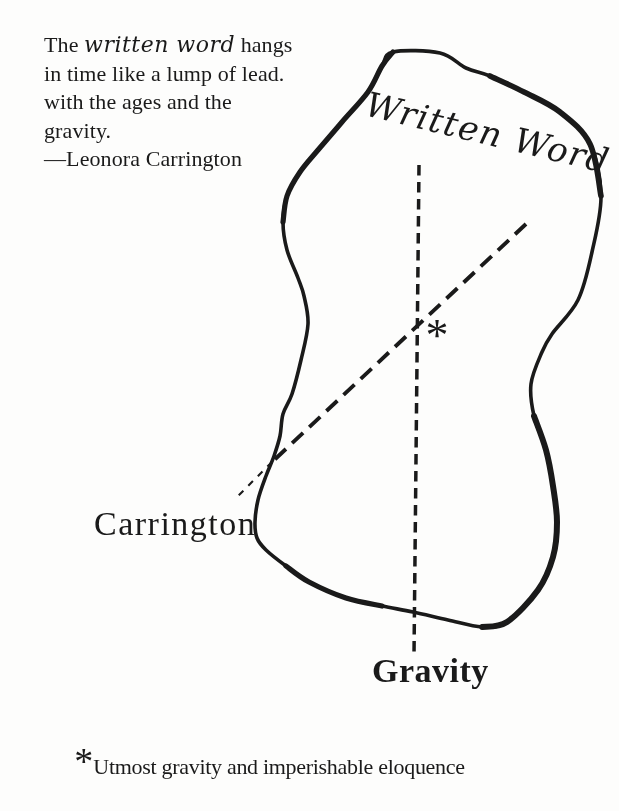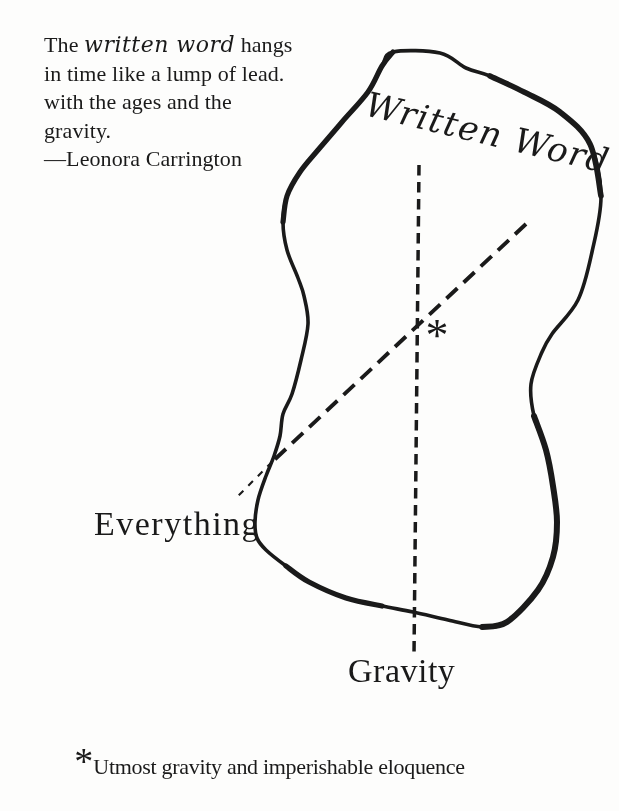--- a/index.html
+++ b/index.html
@@ -31,21 +31,21 @@
     position:absolute; left:371px; top:84px;
     font-family:"DejaVu Serif", serif; font-style:italic;
     font-size:34px; letter-spacing:1.5px;
     transform:rotate(13.5deg); transform-origin:left top;
     white-space:nowrap;
   }
 
   
   .axis-label { position:absolute; white-space:nowrap; font-size:34px; }
   .axis-label.eloquence { left:94px;  top:505px; letter-spacing:1.5px; }
-  .axis-label.gravity   { left:348px; top:652px; letter-spacing:0.5px; }
+  .axis-label.gravity   { left:372px; top:652px; letter-spacing:0.5px;font-weight:bold; }
 
   
   .footnote {
     position:absolute; left:0; top:744px; width:539px;
     text-align:center; line-height:34px; white-space:nowrap;
   }
   .fn-star { font-size:38px; }
   .fn-text { font-size:22px; letter-spacing:-0.3px; }
 </style>
 </head>
@@ -72,19 +72,19 @@
     <line x1="419" y1="165" x2="414" y2="655" stroke="var(--ink)" stroke-width="3.5" stroke-dasharray="10.5 6.5"></line>
 
     <line x1="526" y1="224" x2="272" y2="462" stroke="var(--ink)" stroke-width="3.9" stroke-dasharray="15 8.5"></line>
     <line x1="272" y1="462" x2="234" y2="500" stroke="var(--ink)" stroke-width="2.1" stroke-dasharray="6.5 7"></line>
 
     <text x="437" y="351" text-anchor="middle" font-family="Liberation Serif, serif" font-size="46" fill="var(--ink)">*</text>
   </svg>
 
   <div class="blob-label">Written Word</div>
 
-  <div class="axis-label eloquence">Everything</div>
+  <div class="axis-label eloquence">Carrington</div>
 
   <div class="axis-label gravity">Gravity</div>
 
   <div class="footnote"><span class="fn-star">*</span><span class="fn-text">Utmost gravity and imperishable eloquence</span></div>
 
 </div>
 
 </body></html>

